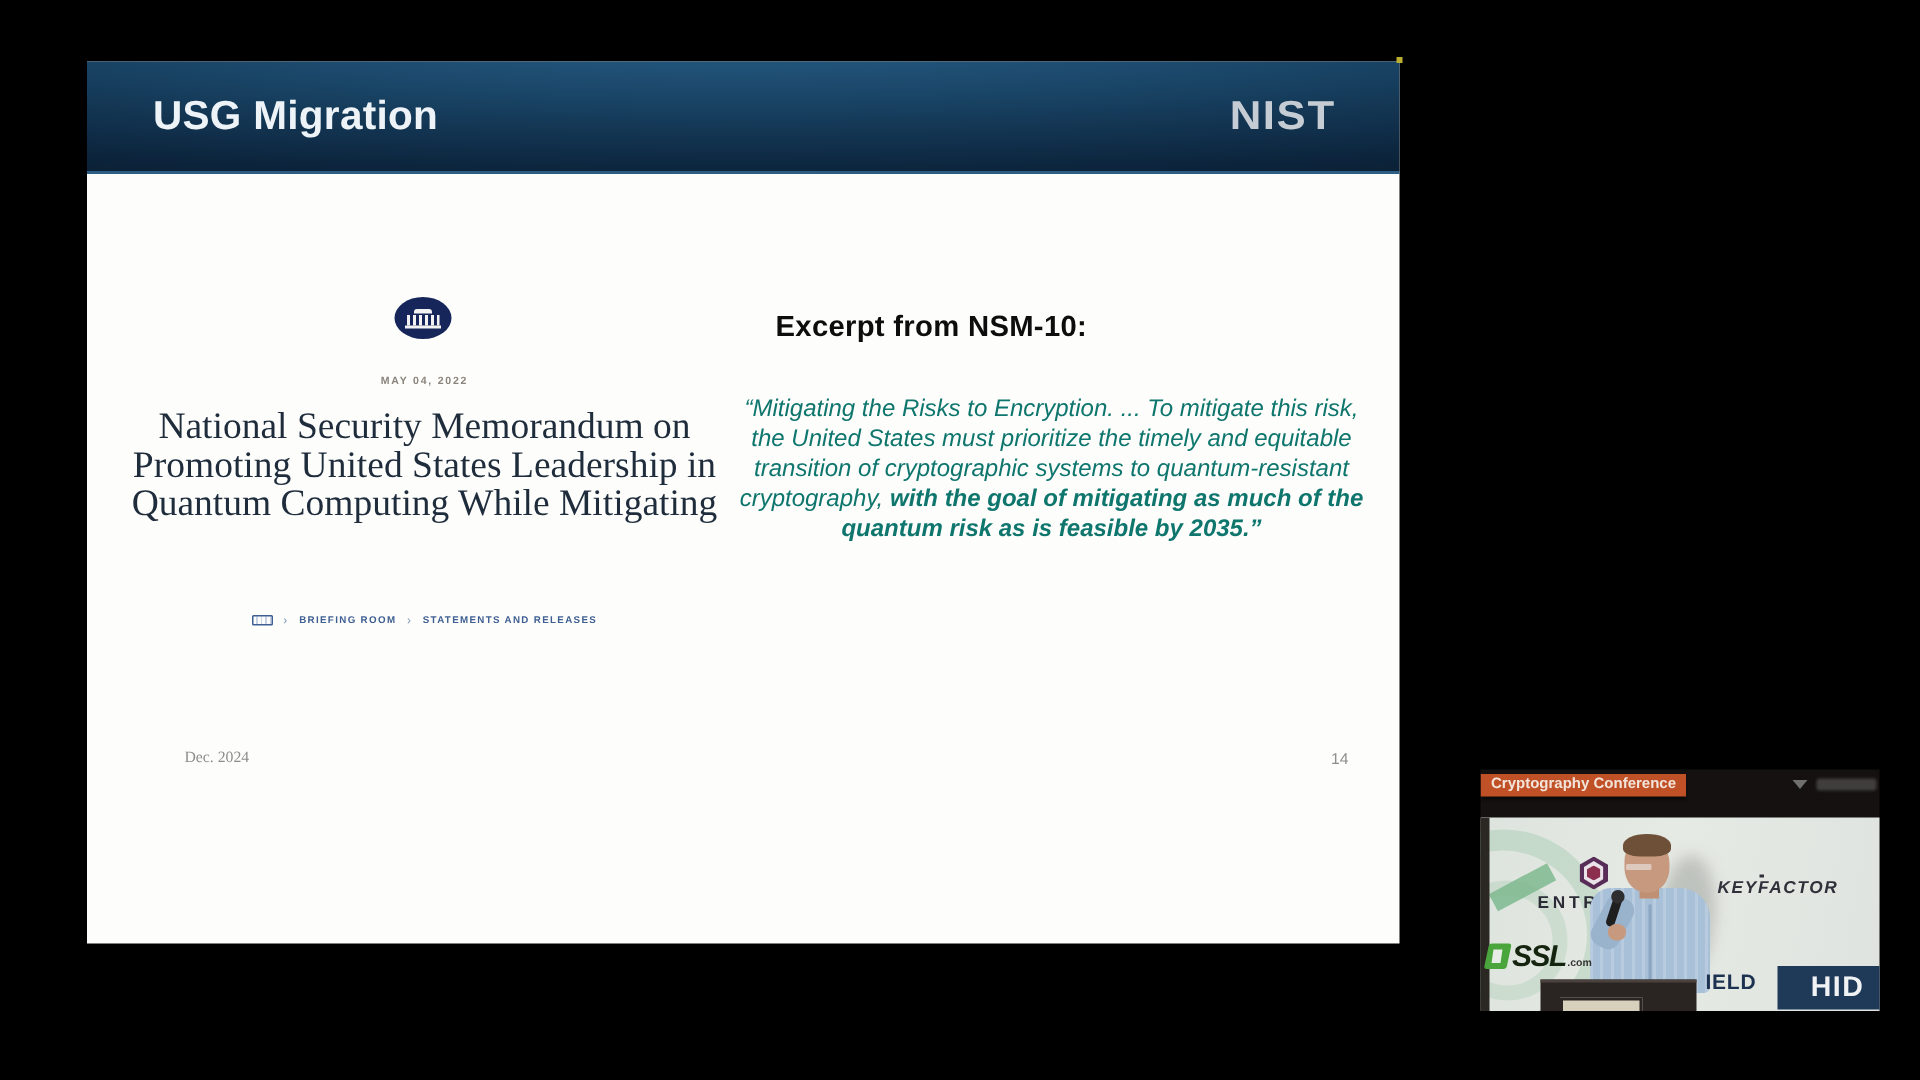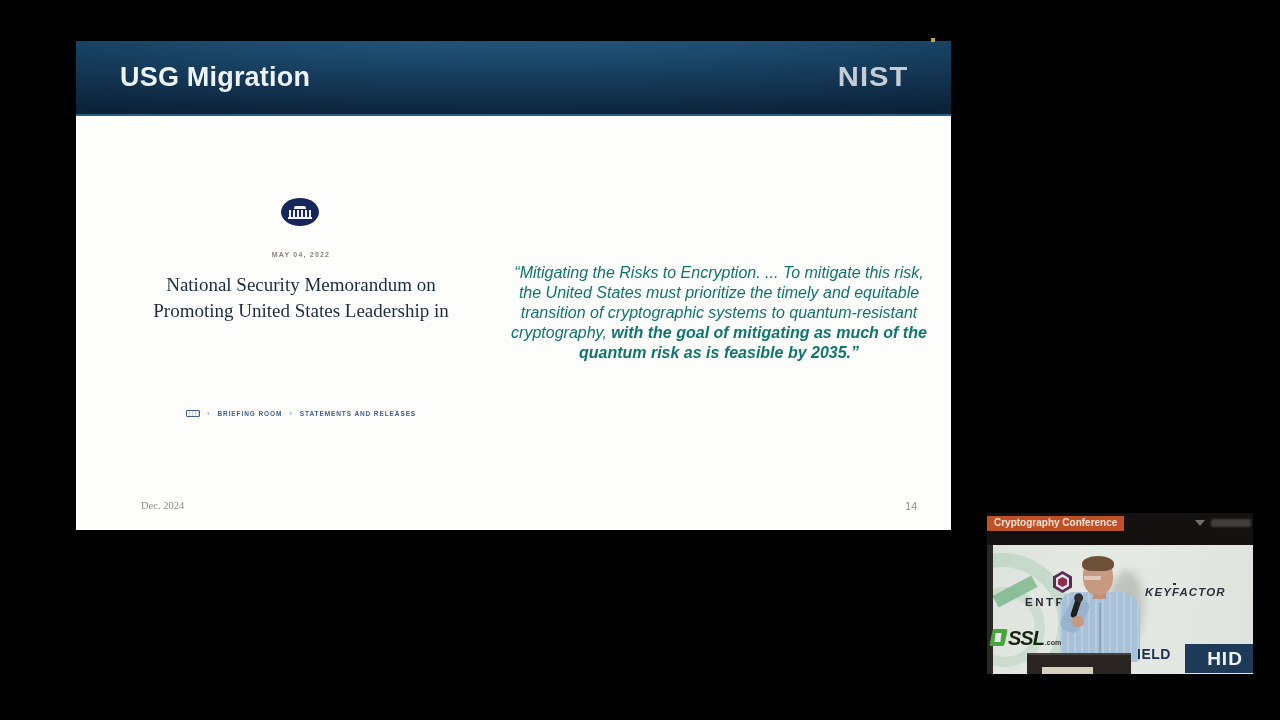--- a/index.html
+++ b/index.html
@@ -1,21 +1,21 @@
 <!DOCTYPE html>
 <html><head>
 <meta charset="utf-8">
 <style>
   * { margin:0; padding:0; box-sizing:border-box; }
   html,body { width:1280px; height:720px; background:#000; overflow:hidden;
               font-family:"Liberation Sans", sans-serif; }
   .stage { position:absolute; left:0; top:0; width:1280px; height:720px; background:#000; }
 
   
-  .slide { position:absolute; left:76px; top:41px; width:875px; height:489px;
+  .slide { position:absolute; left:58px; top:41px; width:875px; height:588px;
            background:#fdfdfb; }
   .slide-header { position:absolute; left:0; top:0; width:875px; height:75px;
       background:radial-gradient(130% 160% at 50% -30%, #2a618c 0%, #1a4668 38%, #0d2740 78%, #081b2c 100%);
       border-bottom:2px solid #2d5d82; display:flex; align-items:center; justify-content:space-between;
       padding:0 42px 0 44px; }
   .slide-title { color:#eef3f7; font-size:27px; font-weight:600; letter-spacing:.2px; }
   .nist-logo { color:#c5ccd3; font-size:27px; font-weight:700; letter-spacing:1px;
                transform:scaleX(1.08); transform-origin:right center; }
 
   .rec-dot { position:absolute; left:931px; top:38px; width:4px; height:4px; background:#bcae31; }
@@ -25,21 +25,21 @@
           background:#16265a; border-radius:50%; }
   .seal .pediment { position:absolute; left:13px; top:8px; width:12px; height:3px;
           background:#f2f2f2; border-radius:2px 2px 0 0; }
   .seal .cols { position:absolute; left:8px; top:12px; width:22px; height:7px;
           background:repeating-linear-gradient(90deg,#f2f2f2 0 2px,#16265a 2px 4px); }
   .seal .base { position:absolute; left:7px; top:19px; width:24px; height:2px; background:#f2f2f2; }
 
   .memo-date { position:absolute; left:20px; top:210px; width:410px; text-align:center;
                font-size:7px; letter-spacing:1.2px; color:#8a847c; font-weight:600; }
   .memo-title { position:absolute; left:29px; top:231px; width:392px; text-align:center;
-               font-family:"Liberation Serif", serif; font-size:19px; line-height:25.5px;
+               font-family:"Liberation Serif", serif; font-size:25px; line-height:25.5px;
                color:#1e2c3c; font-weight:500; }
   .memo-title div { white-space:nowrap; }
 
   .breadcrumb { position:absolute; left:20px; top:368px; width:410px;
                display:flex; align-items:center; justify-content:center; gap:7px;
                font-size:6.5px; letter-spacing:.9px; font-weight:700; color:#3f5f93; }
   .bc-house { width:14px; height:7px; border:1px solid #3f5f93; border-radius:1px;
               background:repeating-linear-gradient(90deg,#fdfdfb 0 2px,#c7d2e4 2px 3px); }
   .bc-sep { color:#7e93b5; font-size:8px; font-weight:400; }
 
@@ -151,30 +151,32 @@
       <span class="pediment"></span>
       <span class="cols"></span>
       <span class="base"></span>
     </div>
 
     <div class="memo-date">MAY 04, 2022</div>
 
     <div class="memo-title">
       <div>National Security Memorandum on</div>
       <div>Promoting United States Leadership in</div>
+      <div>Quantum Computing While Mitigating</div>
     </div>
 
     <div class="breadcrumb">
       <span class="bc-house"></span>
       <span class="bc-sep">›</span>
       <span>BRIEFING ROOM</span>
       <span class="bc-sep">›</span>
       <span>STATEMENTS AND RELEASES</span>
     </div>
 
+    <div class="excerpt-heading">Excerpt from NSM-10:</div>
 
     <div class="quote"><span>“Mitigating the Risks to Encryption.  ... To mitigate this risk, the United States must prioritize the timely and equitable transition of cryptographic systems to quantum-resistant cryptography, </span><b>with the goal of mitigating as much of the quantum risk as is feasible by 2035.”</b></div>
 
     <div class="f-left">Dec. 2024</div>
     <div class="f-right">14</div>
   </div>
 
   <div class="rec-dot"></div>
 
   <div class="video">

